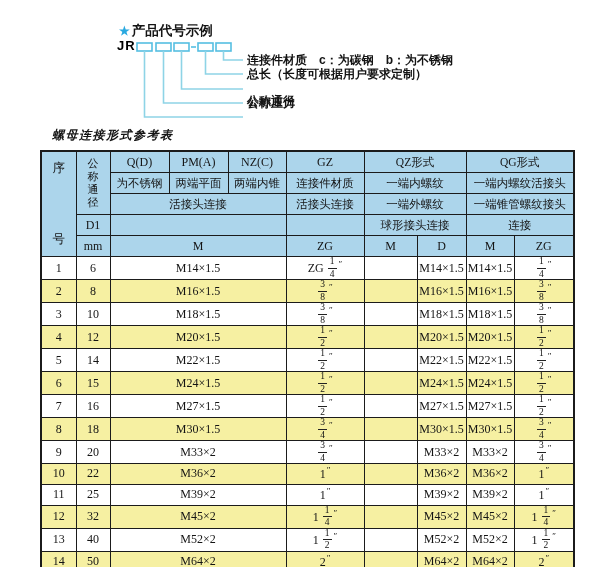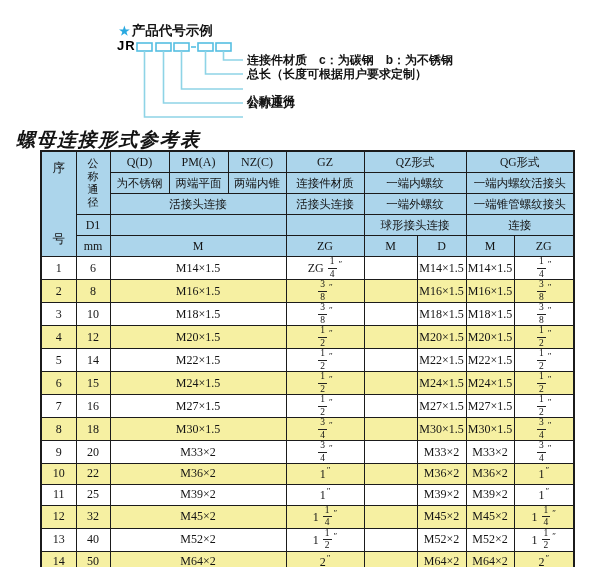--- a/index.html
+++ b/index.html
@@ -20,21 +20,21 @@
   
   .diagram{position:absolute;left:0;top:0;width:600px;height:150px;}
   .diag-heading{position:absolute;left:119px;top:22px;font-size:13.5px;font-weight:bold;white-space:nowrap;}
   .diag-heading .star{color:var(--star_blue);margin-right:2px;font-size:12px;}
   .code-prefix{position:absolute;left:117px;top:38px;font-size:13px;font-weight:bold;color:#000000;letter-spacing:1px;}
   .diag-svg{position:absolute;left:0;top:0;}
   .diag-label{position:absolute;left:247px;font-size:12px;font-weight:bold;white-space:nowrap;line-height:13px;}
   .dl-0{top:54px;} .dl-1{top:68px;} .dl-2{top:95px;} .dl-3{top:97px;} .dl-4{top:111px;}
   
   .page-title{
-    position:absolute;left:16px;top:127px;font-size:19px;font-weight:bold;font-style:italic;
+    position:absolute;left:52px;top:127px;font-size:12px;font-weight:bold;font-style:italic;
     font-family:"DejaVu Serif","Liberation Serif",serif;letter-spacing:1.5px;white-space:nowrap;
   }
   
   table.ref{
     position:absolute;left:40px;top:150px;width:533px;
     border-collapse:collapse;table-layout:fixed;border:2px solid var(--border);
   }
   .ref th,.ref td{border:1px solid var(--border);padding:0;text-align:center;vertical-align:middle;overflow:hidden;}
   .ref thead th{background:var(--header_bg);font-weight:normal;font-size:11.5px;height:20px;
     font-family:"Liberation Serif",serif;}

